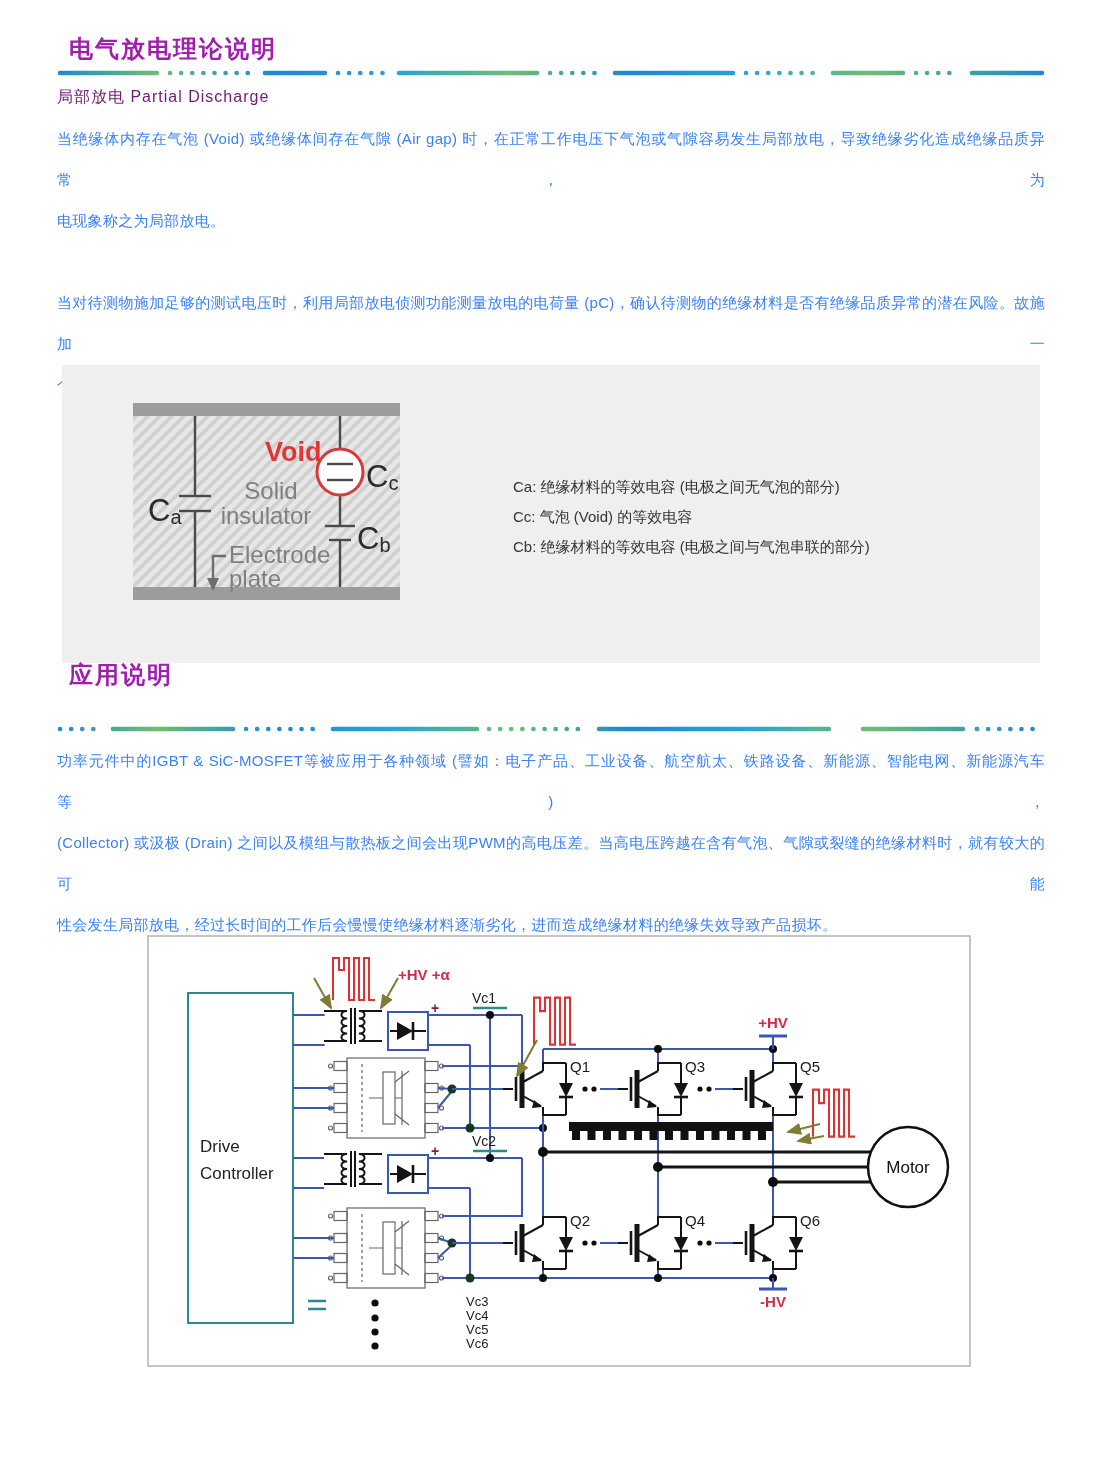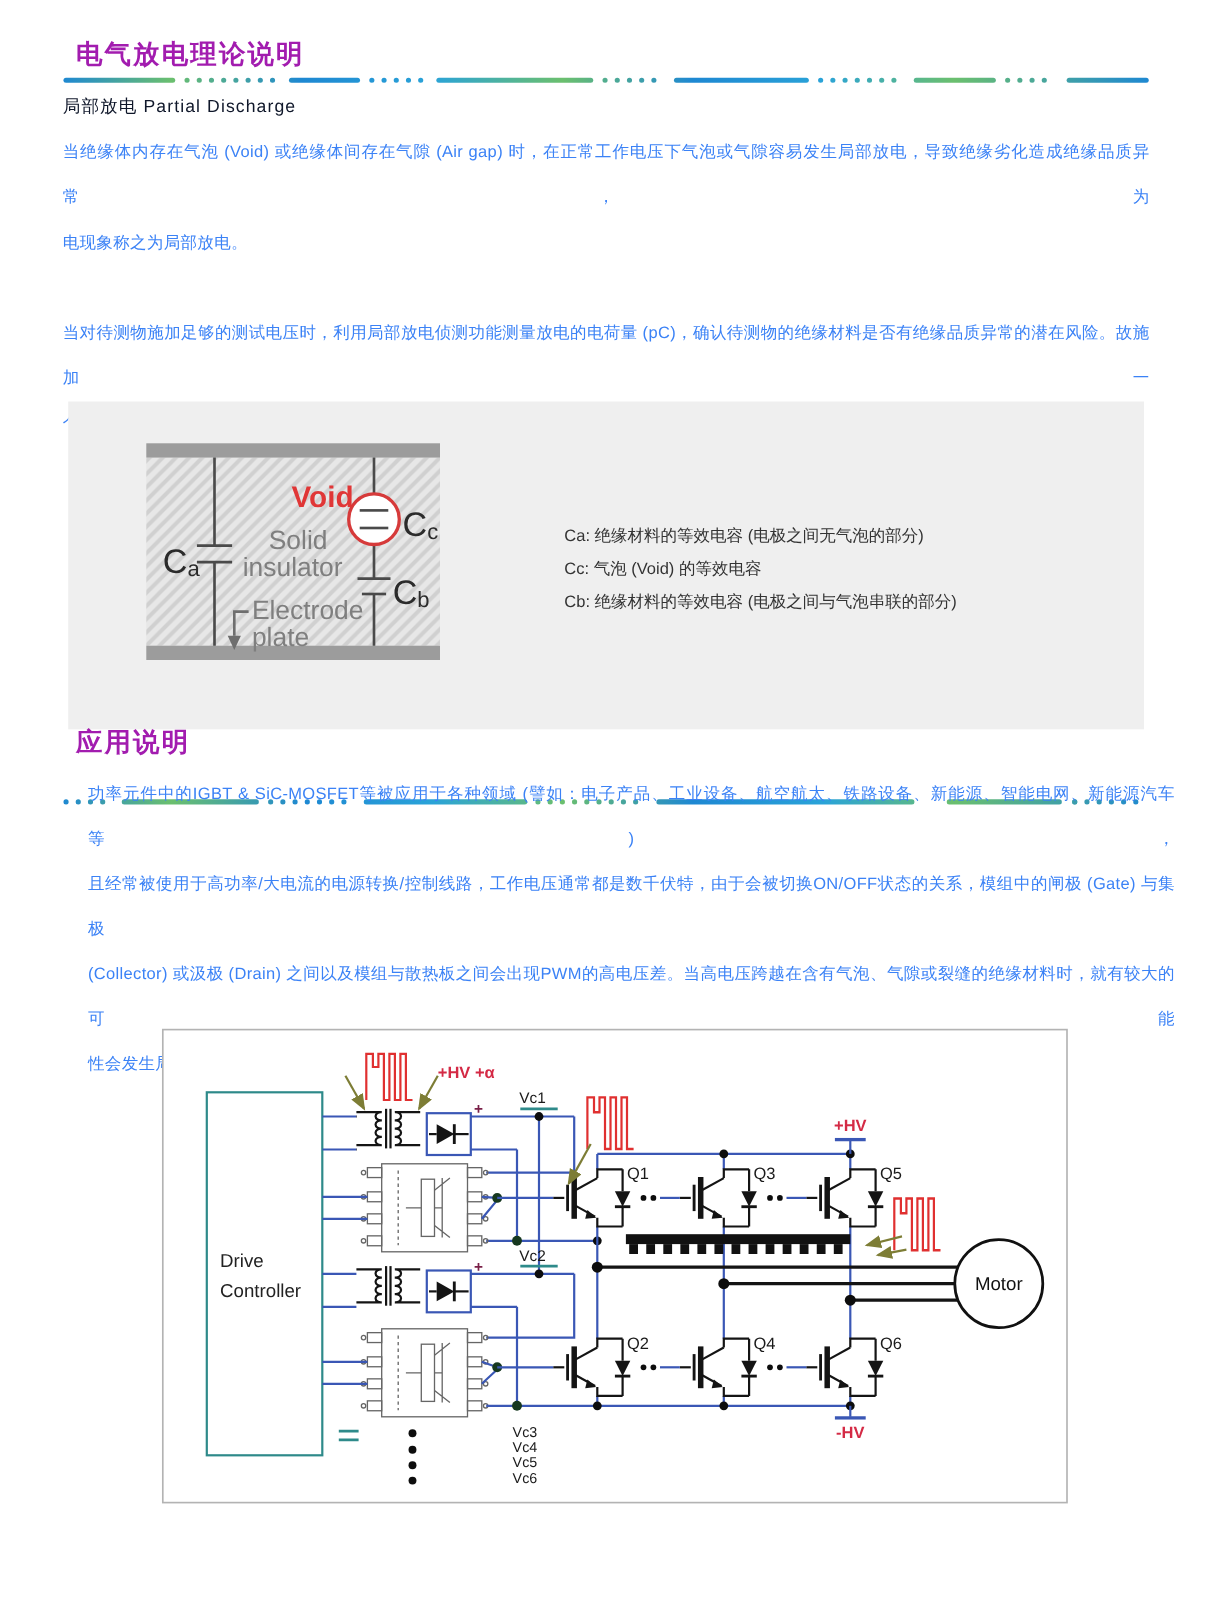--- a/index.html
+++ b/index.html
@@ -1,19 +1,19 @@
 <!DOCTYPE html>
 <html><head>
 <meta charset="utf-8">
 <style>
   html,body{margin:0;padding:0;background:#ffffff;}
   body{position:relative;width:1102px;height:1470px;font-family:"Liberation Sans","DejaVu Sans",sans-serif;overflow:hidden;}
   .abs{position:absolute;}
   .h-main{left:57px;font-size:24px;font-weight:bold;color:#a21caf;letter-spacing:2px;margin-left:12px;}
-  .h-sub{left:57px;font-size:16px;color:#0f172a;letter-spacing:1px;}
+  .h-sub{left:57px;font-size:16px;color:#701a75;letter-spacing:1px;}
   .para{left:57px;width:988px;font-size:15px;line-height:41px;color:#3b82f6;letter-spacing:0.3px;}
   .jline{text-align:justify;text-align-last:justify;}
   .panel{left:62px;top:365px;width:978px;height:298px;background:#efefef;}
   svg{display:block;}
   .layer{left:0;top:0;pointer-events:none;}
   
   .w{stroke:#3a57b5;stroke-width:2;fill:none;}
   .w3{stroke:#3a57b5;stroke-width:3;fill:none;}
   .bk{stroke:#141414;stroke-width:2;fill:none;}
   .bk3{stroke:#141414;stroke-width:3;fill:none;}
@@ -98,23 +98,22 @@
       <line x1="276" y1="4" x2="420" y2="4"></line>
       <line x1="432" y1="4" x2="530" y2="4" stroke-dasharray="0.1 11"></line>
       <line x1="542" y1="4" x2="782" y2="4" stroke-dasharray="230 14 4 14 26 14 10"></line>
       <line x1="806" y1="4" x2="908" y2="4" stroke-dasharray="100 12 0.1 12"></line>
       <line x1="920" y1="4" x2="985" y2="4" stroke-dasharray="0.1 11"></line>
       <line x1="920" y1="4" x2="985" y2="4" stroke-dasharray="0 920 65"></line>
     </g>
   </svg>
 </div>
 
-<div class="abs para" style="top:701px;margin-left:23px;">
+<div class="abs para" style="top:740px;">
   <div class="jline">功率元件中的IGBT &amp; SiC-MOSFET等被应用于各种领域 (譬如：电子产品、工业设备、航空航太、铁路设备、新能源、智能电网、新能源汽车等)，</div>
-  <div class="jline">且经常被使用于高功率/大电流的电源转换/控制线路，工作电压通常都是数千伏特，由于会被切换ON/OFF状态的关系，模组中的闸极 (Gate) 与集极</div>
   <div class="jline">(Collector) 或汲极 (Drain) 之间以及模组与散热板之间会出现PWM的高电压差。当高电压跨越在含有气泡、气隙或裂缝的绝缘材料时，就有较大的可能</div>
   <div>性会发生局部放电，经过长时间的工作后会慢慢使绝缘材料逐渐劣化，进而造成绝缘材料的绝缘失效导致产品损坏。</div>
 </div>
 
 <svg class="abs layer" width="1102" height="1470" viewBox="0 0 1102 1470">
   <defs>
     <pattern id="hatch" width="12" height="12" patternUnits="userSpaceOnUse">
       <rect width="12" height="12" fill="#e7e7e7"></rect>
       <path d="M0,12 L12,0 M-3,3 L3,-3 M9,15 L15,9" stroke="#d0d0d0" stroke-width="3.6"></path>
     </pattern>

